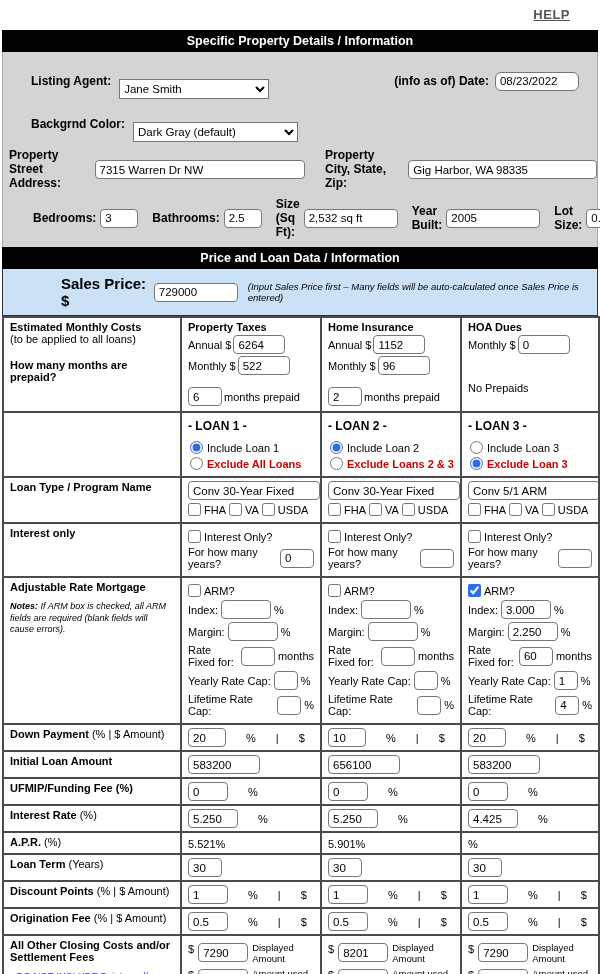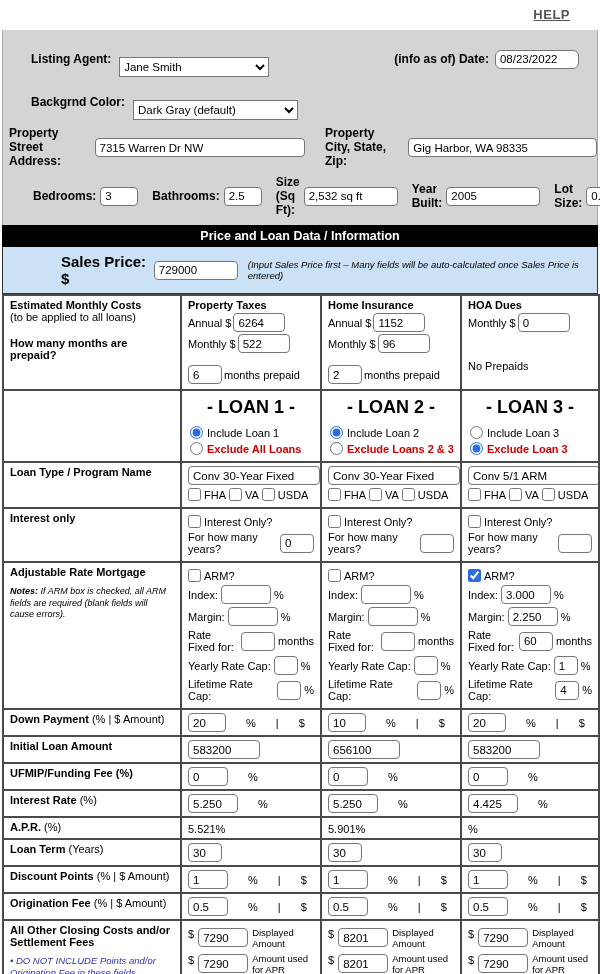--- a/index.html
+++ b/index.html
@@ -38,21 +38,21 @@
   td.lblcell{background:#efefef;vertical-align:middle;font-size:11px;}
   td.greencell{background:#a5d8a5;}
   td.yellowcell{background:#fafad2;}
   .sub{font-weight:normal;}
   .bld{font-weight:bold;}
 
   .g-line{display:flex;align-items:center;gap:2px;margin:2px 0;}
   .prepaid-line{margin-top:12px;}
   .prepaid-q{margin-top:14px;font-weight:bold;}
 
-  .loan-title{font-weight:bold;font-size:18px;text-align:center;margin:3px 0 8px;}
+  .loan-title{font-weight:bold;font-size:12px;text-align:left;margin:3px 0 8px;}
   .radio-line{display:flex;align-items:center;gap:4px;margin:3px 0 3px 2px;}
   .red{color:#c00;font-weight:bold;}
   input[type=radio],input[type=checkbox]{width:13px;height:13px;margin:0;accent-color:#2e6be6;}
 
   .inline-row{display:flex;align-items:center;gap:20px;min-height:18px;}
   .stack-line{display:flex;align-items:center;gap:3px;margin:3px 0;}
   .note-sm{font-size:9px;font-style:italic;display:block;margin-top:8px;line-height:1.25;}
   .blue-note{color:#3333bb;font-size:9.5px;font-style:italic;display:block;margin-top:7px;line-height:1.2;}
   .cc-line{display:flex;align-items:flex-start;gap:4px;margin:4px 0;}
   .cc-lab{font-size:9.5px;width:80px;line-height:1.15;}
@@ -60,20 +60,21 @@
 </style>
 </head>
 <body>
 
 <div class="page">
 
   <div class="titlebar">
     <a class="help">HELP</a>
   </div>
 
+  <div class="black-bar">Specific Property Details / Information</div>
 
   <div class="prop-section">
     <div class="prow">
       <span class="plabel" style="margin-left:28px;">Listing Agent:</span>
       <select class="w160" style="margin-left:8px;"><option>Jane Smith</option></select>
       <span class="plabel" style="margin-left:125px;">(info as of) Date:</span>
       <input class="ti w70" style="margin-left: 6px; border-radius: 6px;" value="08/23/2022">
     </div>
     <div class="prow">
       <span class="plabel" style="margin-left:28px;">Backgrnd Color:</span>

